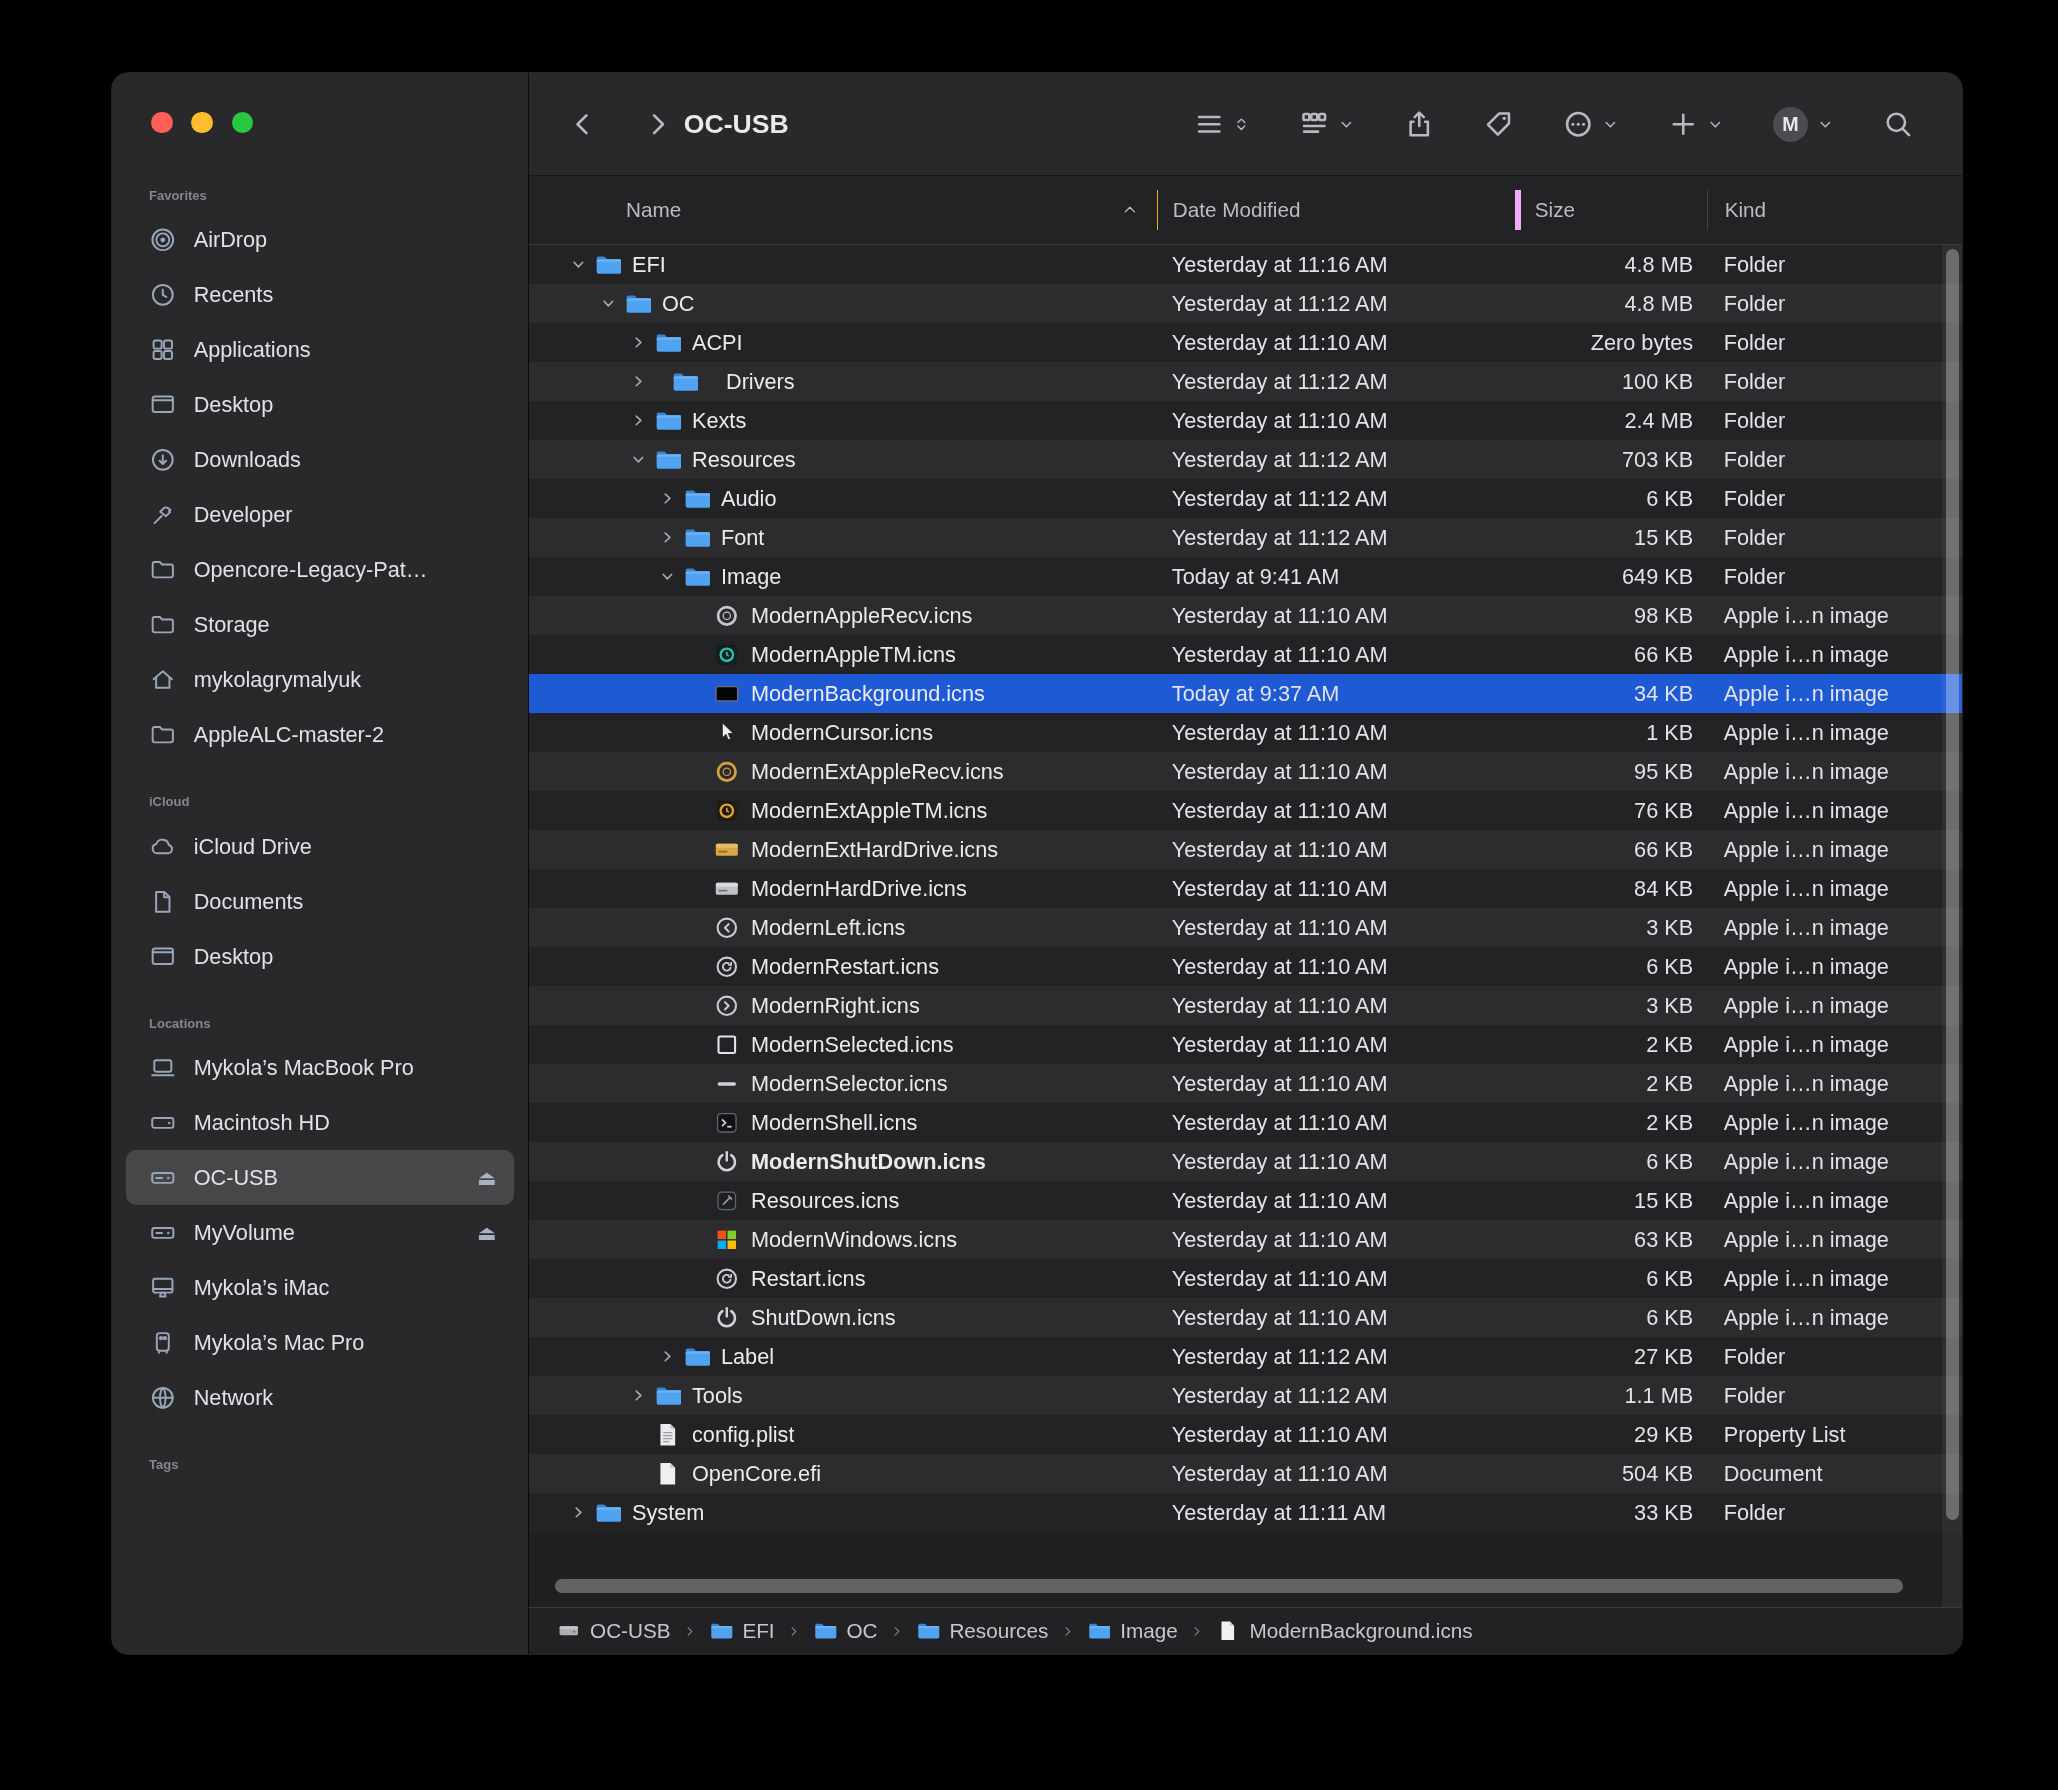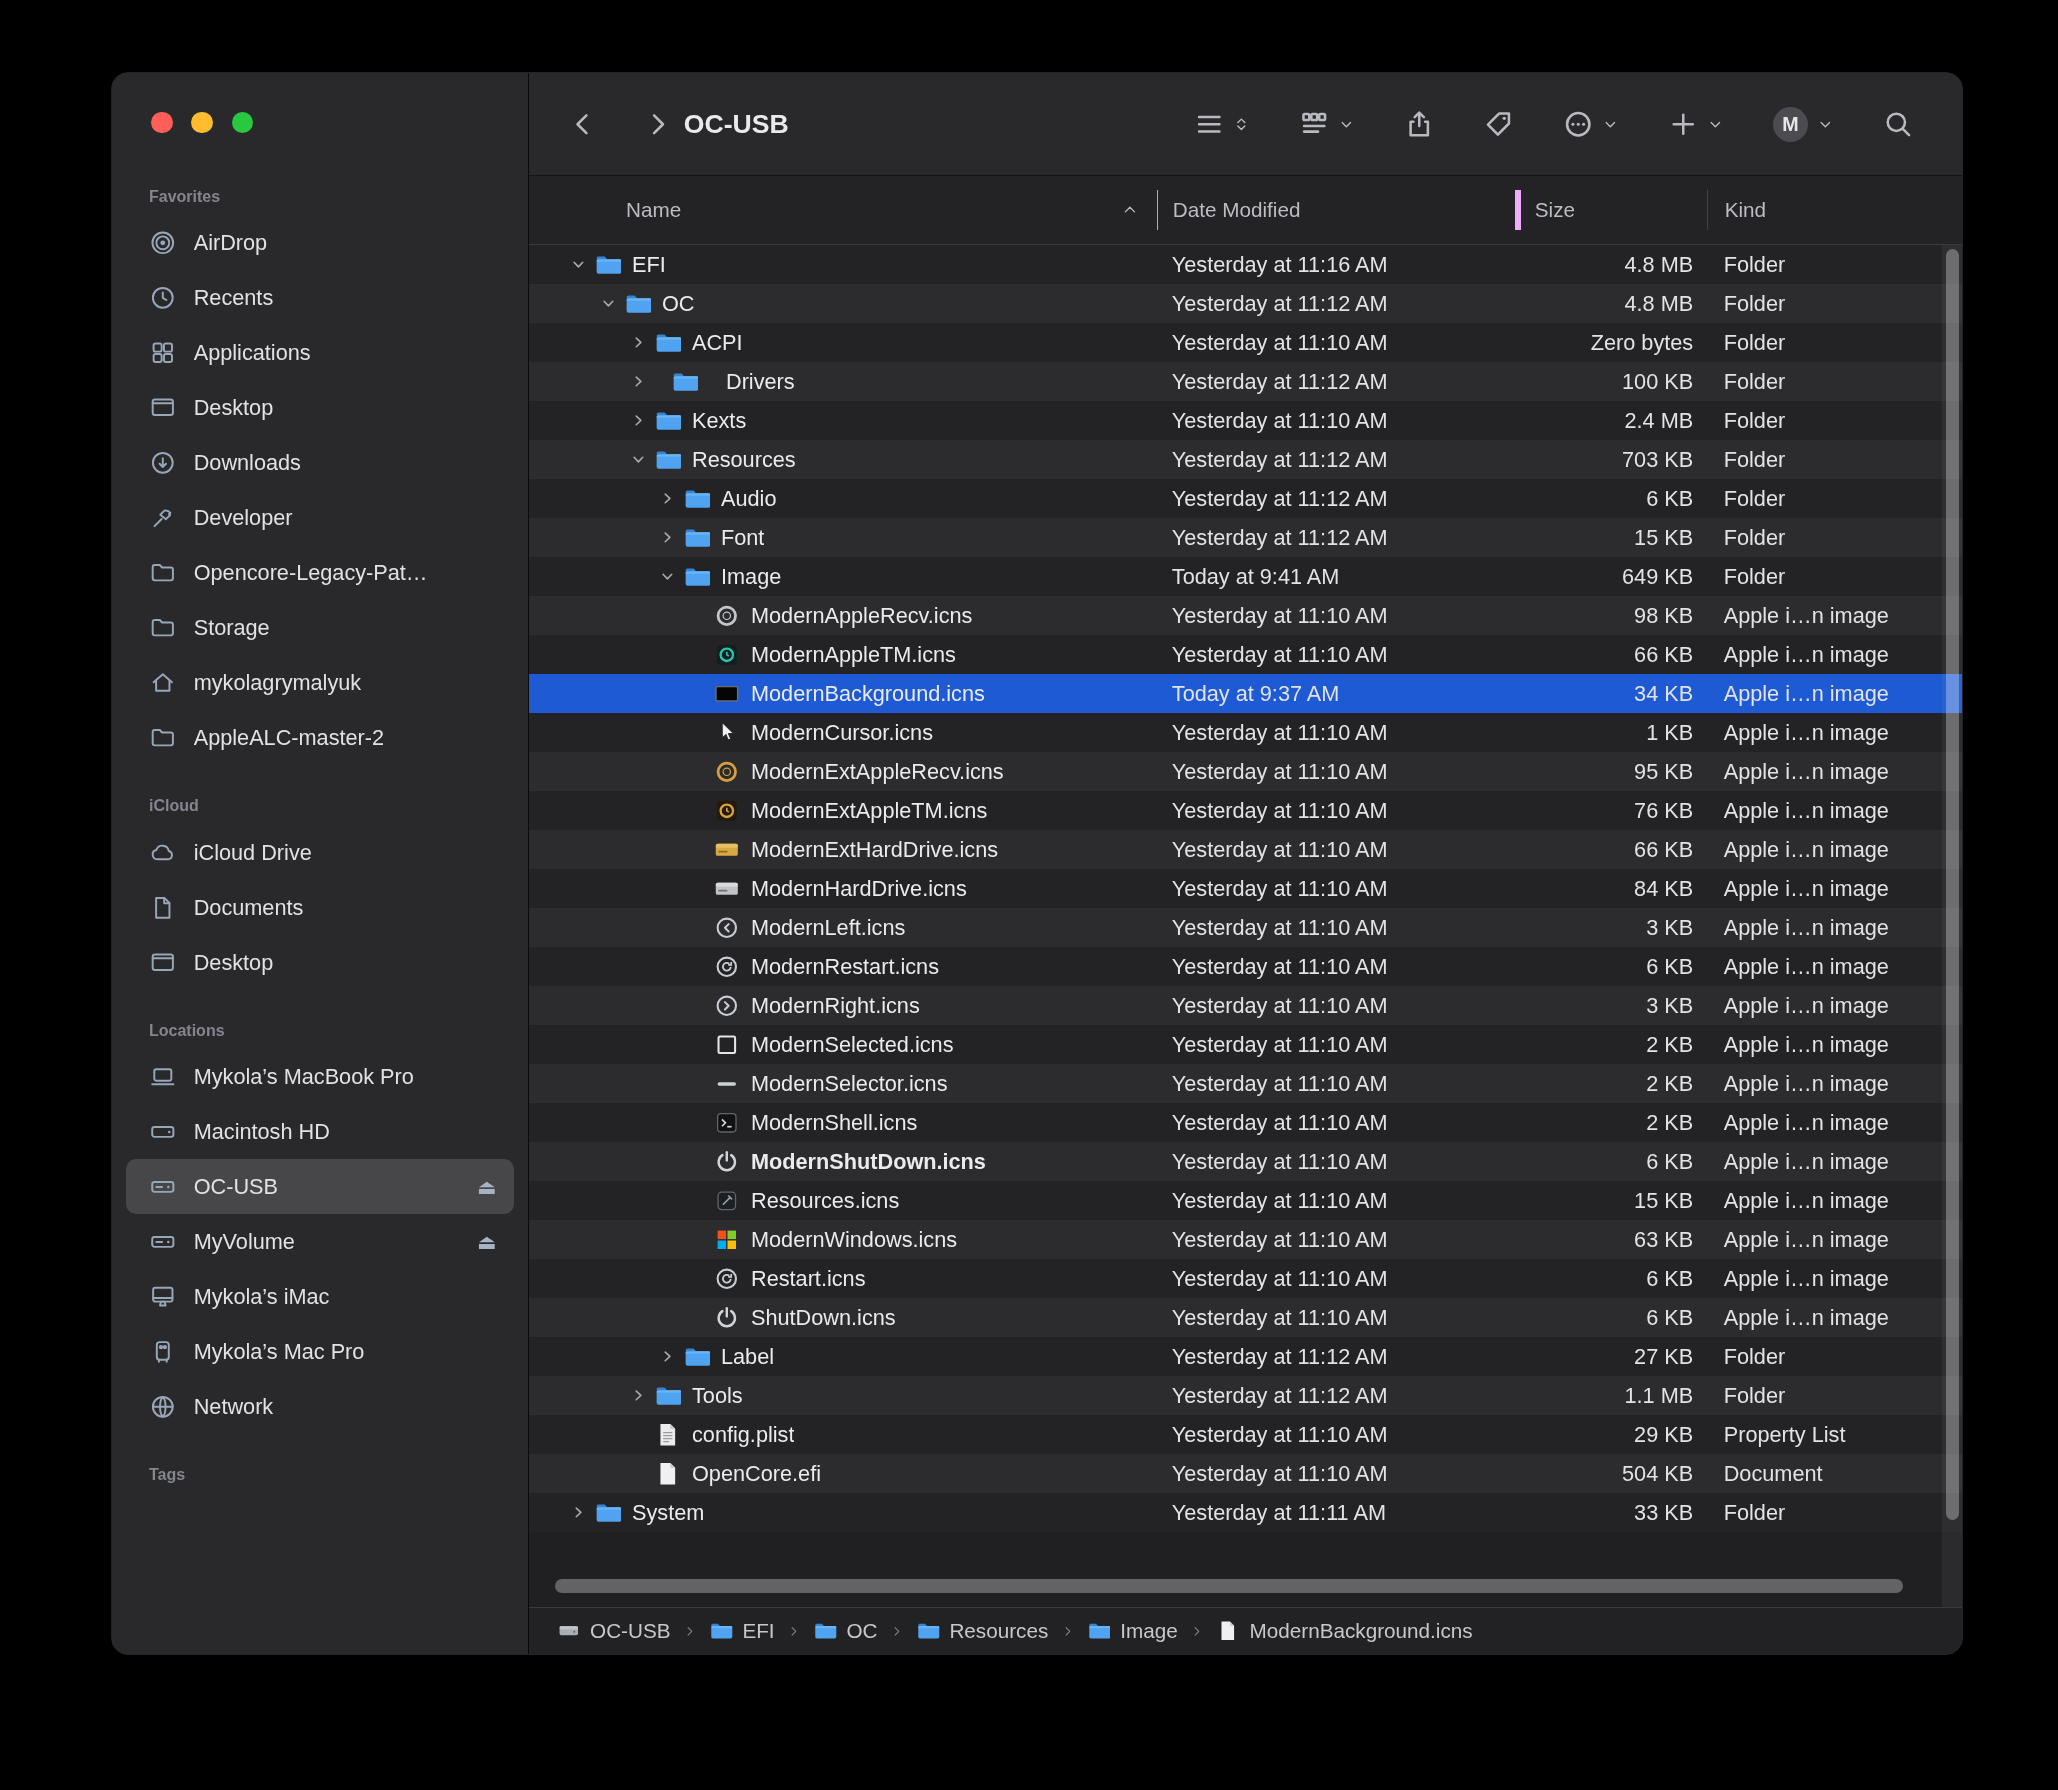--- a/index.html
+++ b/index.html
@@ -6,21 +6,21 @@
   body{width:2059px;height:1791px;position:relative;font-family:"Liberation Sans","DejaVu Sans",sans-serif;
        -webkit-font-smoothing:antialiased;}
   *{box-sizing:border-box;}
   .window{position:absolute;left:112px;top:73px;width:1850px;height:1581px;border-radius:15.8px;overflow:hidden;
           display:flex;background:#1f1f21;outline:1px solid rgba(255,255,255,.14);
           box-shadow:0 39px 118px rgba(0,0,0,.8);}
   
   .sidebar{width:417px;flex:none;background:#29292c;border-right:1px solid #0a0a0a;position:relative;overflow:hidden;}
   .traffic{height:99px;display:flex;align-items:center;gap:18.7px;padding-left:39px;}
   .light{width:21.7px;height:21.7px;border-radius:50%;border:none;padding:0;}
-  .side-label{font-size:16px;font-weight:700;color:#85868d;padding-left:37px;margin:31.5px 0 9.9px 0;}
+  .side-label{font-size:13px;font-weight:700;color:#85868d;padding-left:37px;margin:31.5px 0 9.9px 0;}
   .side-label.first{margin-top:15.8px;}
   .side-item{height:55px;display:flex;align-items:center;gap:16.7px;margin:0 13.8px;padding-left:23.6px;
              border-radius:9.9px;color:#e1e2e5;font-size:21.7px;position:relative;white-space:nowrap;}
   .side-item.sel{background:rgba(255,255,255,.14);}
   .side-item .sicon{width:27.6px;height:27.6px;flex:none;}
   .side-item .sicon svg{width:27.6px;height:27.6px;display:block;}
   .side-item .slabel{overflow:hidden;text-overflow:ellipsis;max-width:296px;}
   .eject{position:absolute;right:17.7px;color:#a7b2c2;font-size:20.7px;line-height:1;}
   
   .main{flex:1;display:flex;flex-direction:column;min-width:0;background:#202023;position:relative;}

